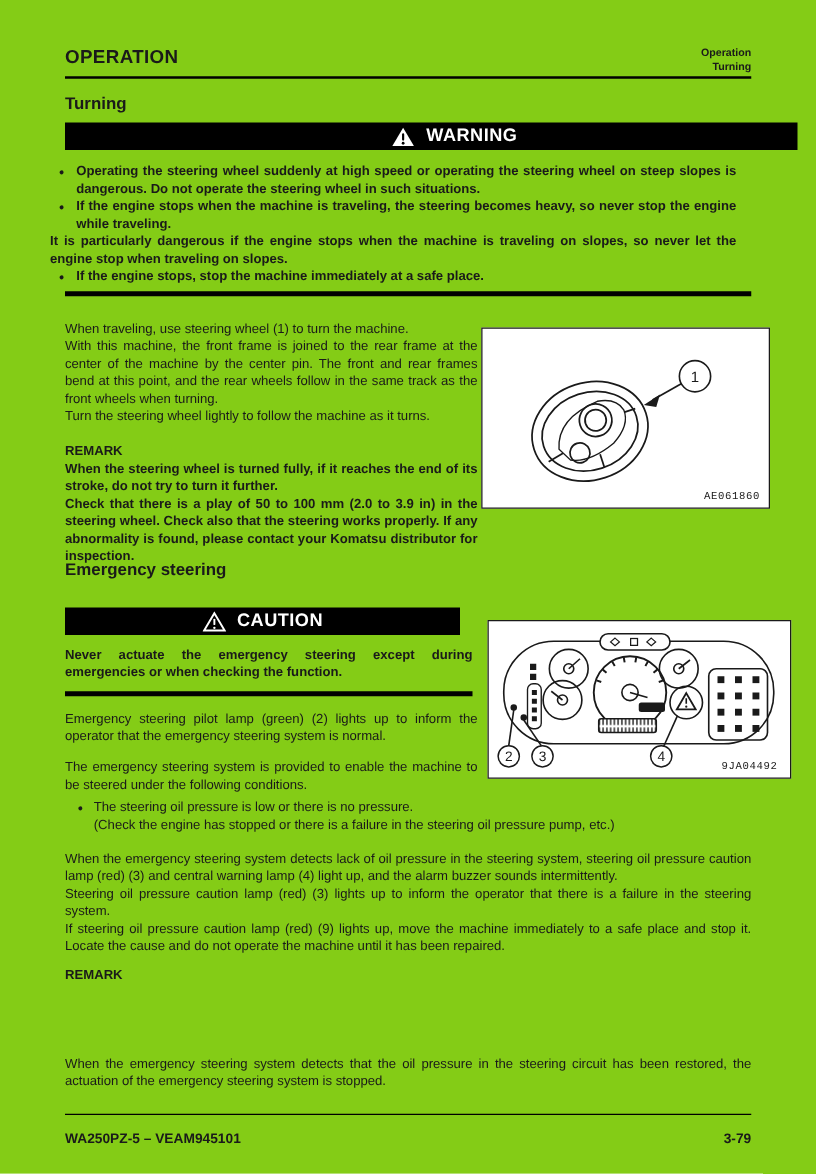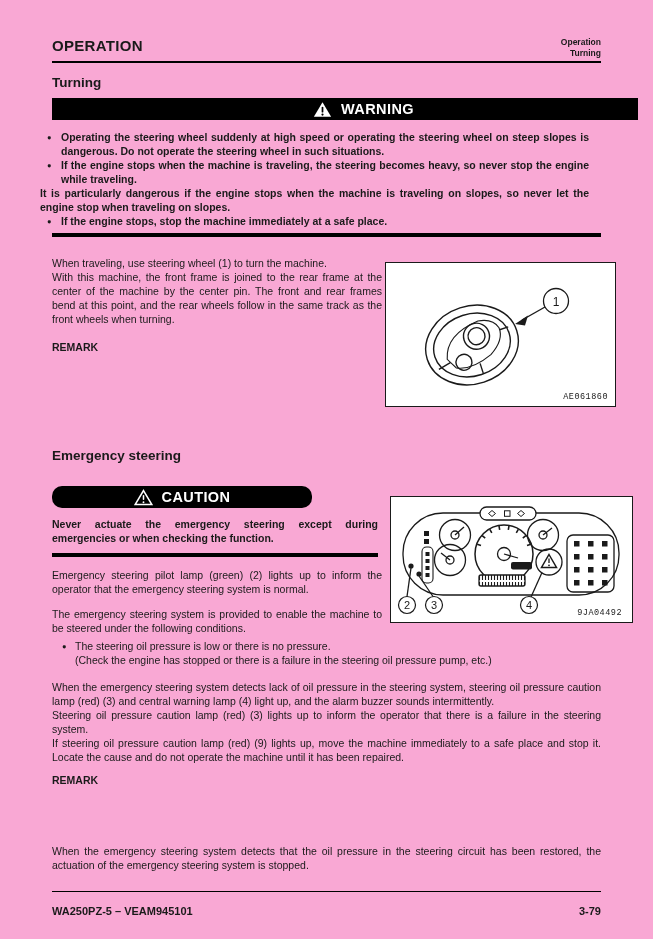--- a/index.html
+++ b/index.html
@@ -1,16 +1,16 @@
 <!DOCTYPE html>
 <html><head>
 <meta charset="utf-8">
 <style>
   html,body{margin:0;padding:0;background:#ffffff;}
-  .page{position:relative;width:653px;height:939px;background:#f9a8d4;overflow:hidden;
+  .page{position:relative;width:653px;height:939px;background:#84cc16;overflow:hidden;
         font-family:"Liberation Sans",sans-serif;color:#1a1a1a;}
   .abs{position:absolute;}
   .hdr-left{left:52px;top:37px;font-size:15px;font-weight:700;letter-spacing:.3px;}
   .hdr-right{right:52px;top:37px;text-align:right;font-size:8.5px;font-weight:700;line-height:11px;}
   .rule{background:#000;}
   .sec-title{left:52px;font-size:13.5px;font-weight:700;margin:0;}
   .banner{background:#000;color:#fff;display:flex;align-items:center;justify-content:center;
           gap:9px;font-weight:700;font-size:14.5px;letter-spacing:.4px;}
   .body-txt{font-size:10.5px;line-height:14px;}
   .j{text-align:justify;}
@@ -54,21 +54,24 @@
     <div class="li"><span>If the engine stops when the machine is traveling, the steering becomes heavy, so never stop the engine while traveling.</span></div>
     <div class="j">It is particularly dangerous if the engine stops when the machine is traveling on slopes, so never let the engine stop when traveling on slopes.</div>
     <div class="li"><span>If the engine stops, stop the machine immediately at a safe place.</span></div>
   </div>
 
   <div class="abs rule" style="left:52px;width:549px;top:233px;height:4px;"></div>
 
   <div class="abs body-txt" style="left:52px;width:330px;top:256px;">
     <div class="j">When traveling, use steering wheel (1) to turn the machine.</div>
     <div class="j">With this machine, the front frame is joined to the rear frame at the center of the machine by the center pin.  The front and rear frames bend at this point, and the rear wheels follow in the same track as the front wheels when turning.</div>
+    <div class="j">Turn the steering wheel lightly to follow the machine as it turns.</div>
     <div class="b" style="margin-top:14px;">REMARK</div>
+    <div class="j b">When the steering wheel is turned fully, if it reaches the end of its stroke, do not try to turn it further.</div>
+    <div class="j b">Check that there is a play of 50 to 100 mm (2.0 to 3.9 in) in the steering wheel.  Check also that the steering works properly.  If any abnormality is found, please contact your Komatsu distributor for inspection.</div>
   </div>
 
   <div class="abs figbox" style="left:385px;top:262px;width:229px;height:143px;">
     <svg width="229" height="143" viewBox="0 0 229 143">
       <g stroke="#1a1a1a" fill="none" stroke-width="1.4">
         <g transform="rotate(-18 86 82)">
           <ellipse cx="86" cy="82" rx="47" ry="39"></ellipse>
           <ellipse cx="86" cy="82" rx="39" ry="31"></ellipse>
           <path d="M58 88 Q64 64 99 61 Q114 63 117 74 Q118 87 101 97 Q78 106 64 99 Z" stroke-width="1.1"></path>
           <circle cx="93" cy="75" r="13"></circle>
@@ -82,21 +85,21 @@
         <line x1="159" y1="44" x2="136" y2="57"></line>
         <polygon points="129,61 142,52.5 139,62.5" fill="#1a1a1a" stroke="none"></polygon>
       </g>
       <text x="170" y="42.5" text-anchor="middle" class="callout-num">1</text>
       <text x="222" y="136" text-anchor="end" class="figcode">AE061860</text>
     </svg>
   </div>
 
   <h1 class="abs sec-title" style="top:448px;">Emergency steering</h1>
 
-  <div class="abs banner" style="left:52px;width:260px;top:486px;height:22px;border-radius:10px;">
+  <div class="abs banner" style="left:52px;width:316px;top:486px;height:22px;">
     <svg width="19" height="17" viewBox="0 0 22 19">
       <polygon points="11,1.5 20.5,17.5 1.5,17.5" fill="none" stroke="#ffffff" stroke-width="1.8"></polygon>
       <rect x="10.1" y="6.5" width="1.8" height="6" rx="0.9" fill="#ffffff"></rect>
       <circle cx="11" cy="15" r="1.1" fill="#ffffff"></circle>
     </svg>
     <span>CAUTION</span>
   </div>
 
   <div class="abs body-txt b j" style="left:52px;width:326px;top:517px;">Never actuate the emergency steering except during emergencies or when checking the function.</div>
   <div class="abs rule" style="left:52px;width:326px;top:553px;height:4px;"></div>

